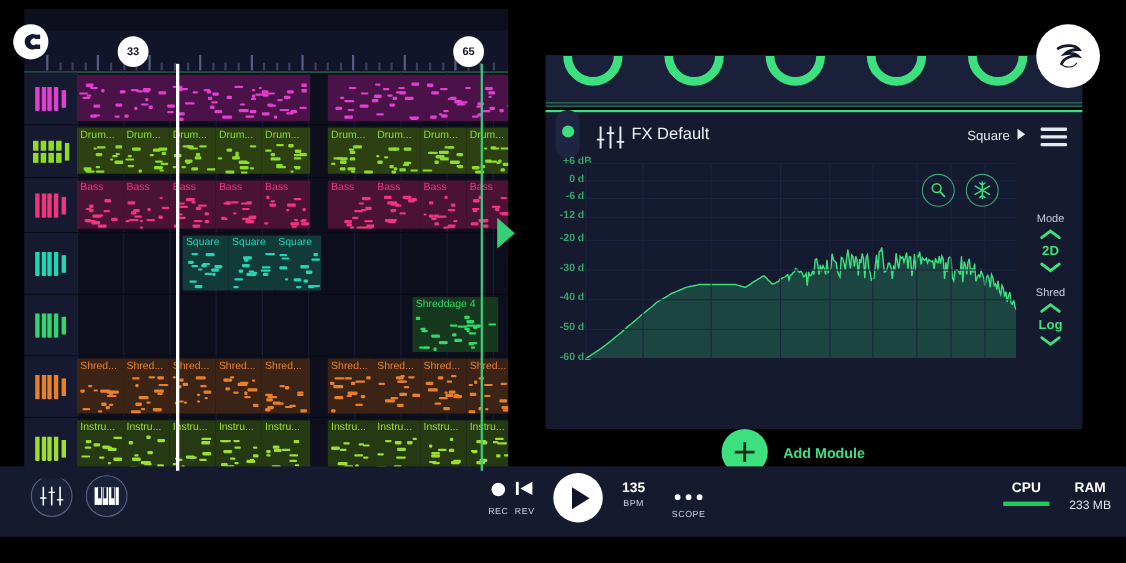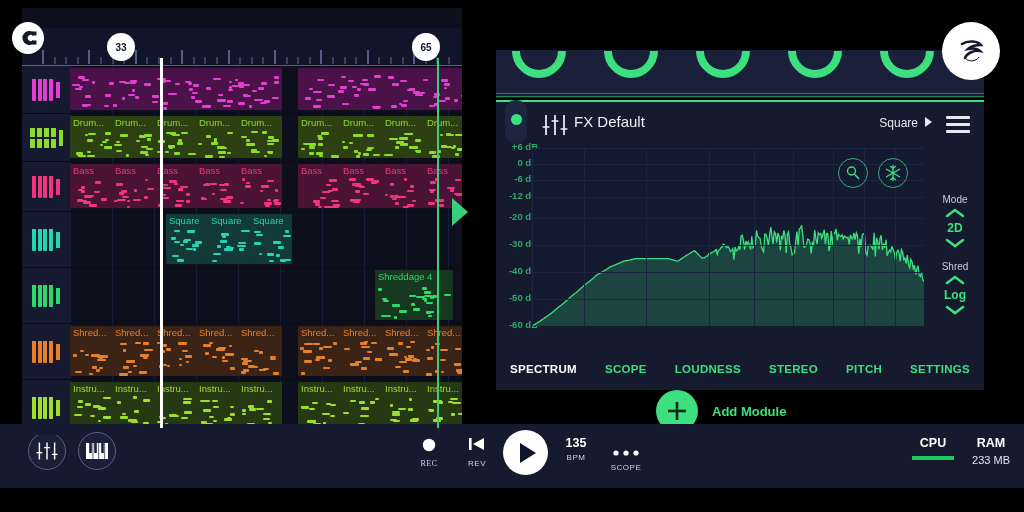--- a/index.html
+++ b/index.html
@@ -1306,28 +1306,20 @@
           <svg class="chev" width="22" height="12" viewBox="0 0 22 12">
             <polyline points="3,9 11,3 19,9" stroke="#3ce07e" stroke-width="2.6" fill="none" stroke-linecap="round"></polyline>
           </svg>
           <div class="sc-val">Log</div>
           <svg class="chev" width="22" height="12" viewBox="0 0 22 12">
             <polyline points="3,3 11,9 19,3" stroke="#3ce07e" stroke-width="2.6" fill="none" stroke-linecap="round"></polyline>
           </svg>
         </div>
       </div>
 
-      <div id="fx-tabs">
-          <div class="fx-tab active">SPECTRUM</div>
-          <div class="fx-tab">SCOPE</div>
-          <div class="fx-tab">LOUDNESS</div>
-          <div class="fx-tab">STEREO</div>
-          <div class="fx-tab">PITCH</div>
-          <div class="fx-tab">SETTINGS</div>
-        </div>
     </div>
 
     <div id="add-module">
       <div id="add-circle">
         <svg width="26" height="26" viewBox="0 0 26 26">
           <line x1="13" y1="4" x2="13" y2="22" stroke="#0f2b1a" stroke-width="2.6"></line>
           <line x1="4" y1="13" x2="22" y2="13" stroke="#0f2b1a" stroke-width="2.6"></line>
         </svg>
       </div>
       <div id="add-label">Add Module</div>
@@ -1358,21 +1350,21 @@
             <rect x="9.2" y="1" width="2.6" height="10"></rect>
             <rect x="16.2" y="1" width="2.6" height="10"></rect>
             <rect x="7.6" y="1" width="0.7" height="16"></rect>
             <rect x="13.4" y="1" width="0.7" height="16"></rect>
             <rect x="19.4" y="1" width="0.7" height="16"></rect>
           </g>
         </svg>
       </div>
     </div>
 
-    <div class="tp-item" style="left:412px; top:14px; width:34px;font-family:Liberation Serif, serif;">
+    <div class="tp-item" style="left:436px; top:14px; width:34px;">
       <svg width="14" height="14" viewBox="0 0 14 14">
         <circle cx="7" cy="7" r="6.2" fill="#fff"></circle>
       </svg>
       <div class="tp-sub">REC</div>
     </div>
 
     <div class="tp-item" style="left:460px; top:12px; width:34px;">
       <svg width="18" height="16" viewBox="0 0 18 16">
         <rect x="1" y="2" width="2.6" height="12" fill="#fff"></rect>
         <polygon points="16,2 16,14 5,8" fill="#fff"></polygon>

